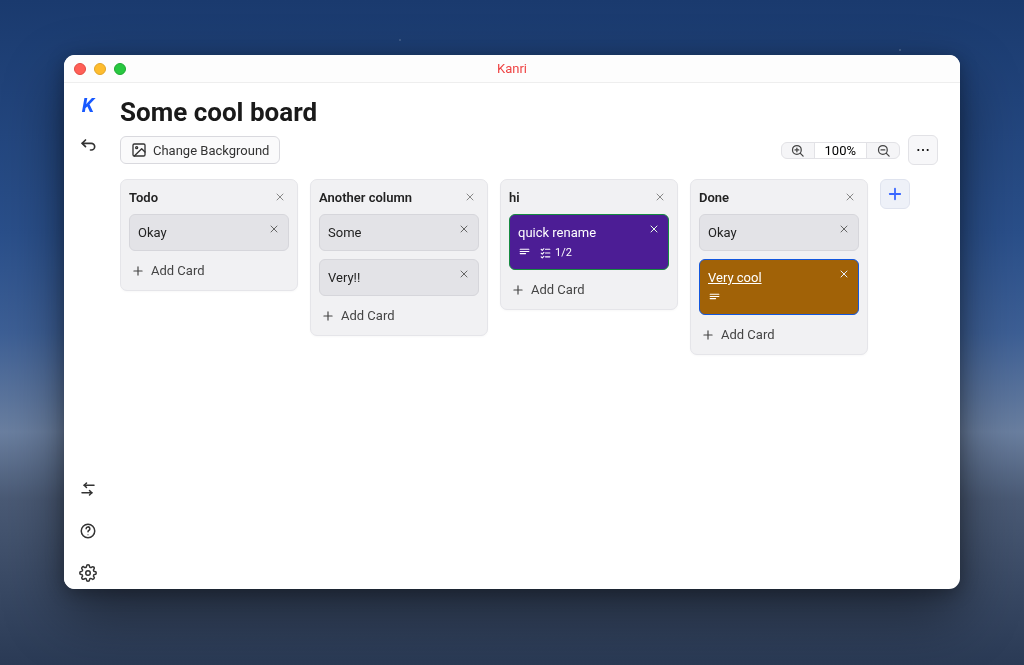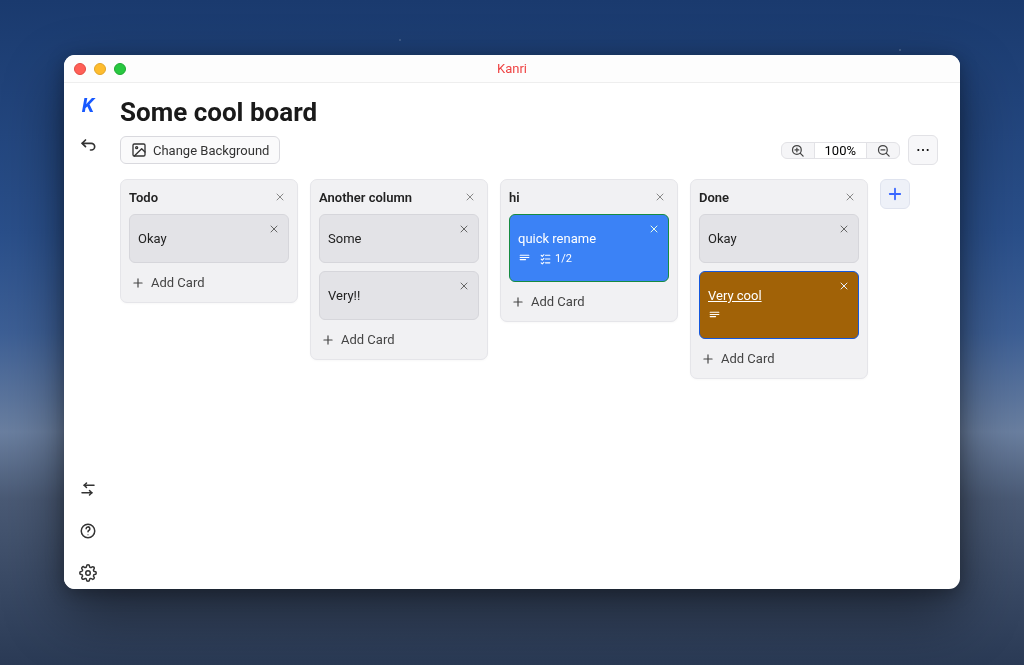--- a/index.html
+++ b/index.html
@@ -114,34 +114,34 @@
     box-shadow:0 1px 2px rgba(0,0,0,.03);
   }
   .col-header { display:flex; align-items:center; }
   .col-title { font-size:13px; font-weight:600; color:#222; flex:1; overflow:hidden; text-overflow:ellipsis; white-space:nowrap; cursor:text; }
   .col-x { width:18px;height:18px; display:flex;align-items:center;justify-content:center; color:#888; cursor:pointer; border-radius:4px; }
 
   .card {
     background:#e3e3e7;
     border:1px solid #d6d6db;
     border-radius:6px;
-    padding:16px 8px;
+    padding:10px 8px;
     font-size:13px; color:#222;
     position:relative;
     cursor:pointer;
   }
   .card .card-x {
     position:absolute; right:6px; top:6px;
     width:16px;height:16px;display:flex;align-items:center;justify-content:center;
     color:#666; font-size:12px; border-radius:3px;
   }
   .card-meta { display:flex; gap:8px; margin-top:6px; align-items:center; }
   .meta-ic { display:inline-flex; gap:3px; font-size:11px; }
 
-  .card.green { background:#3b82f6; border-color:#168b41; color:#fff; }
+  .card.green { background:#4c1d95; border-color:#168b41; color:#fff; }
   .card.green .card-x{ color:#e8ffe8; }
   .card.blue  { background:#a16207; border-color:#1357de; color:#fff;text-decoration:underline; }
   .card.blue  .card-x{ color:#e8f0ff; }
 
   .add-card {
     display:flex; align-items:center; gap:6px;
     color:#444; font-size:13px; padding:4px 2px; cursor:pointer; border-radius:5px;
   }
 
   .add-col {

